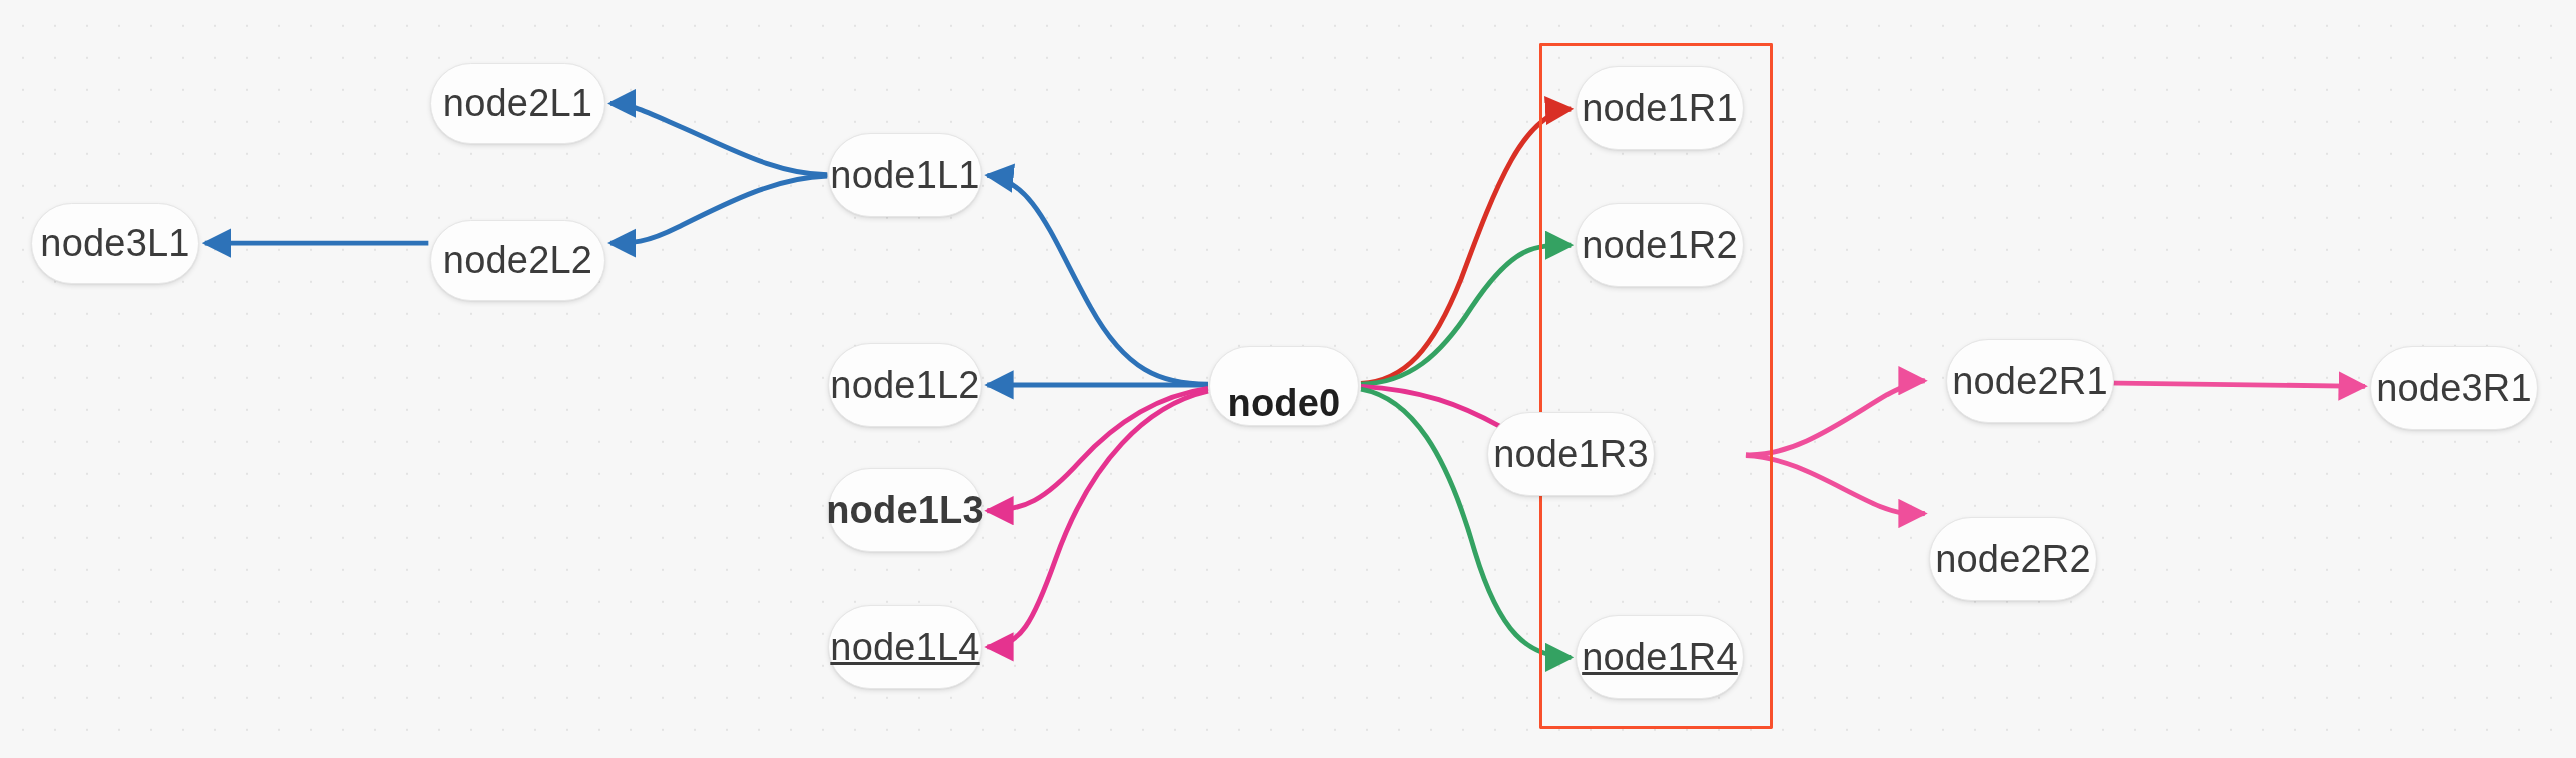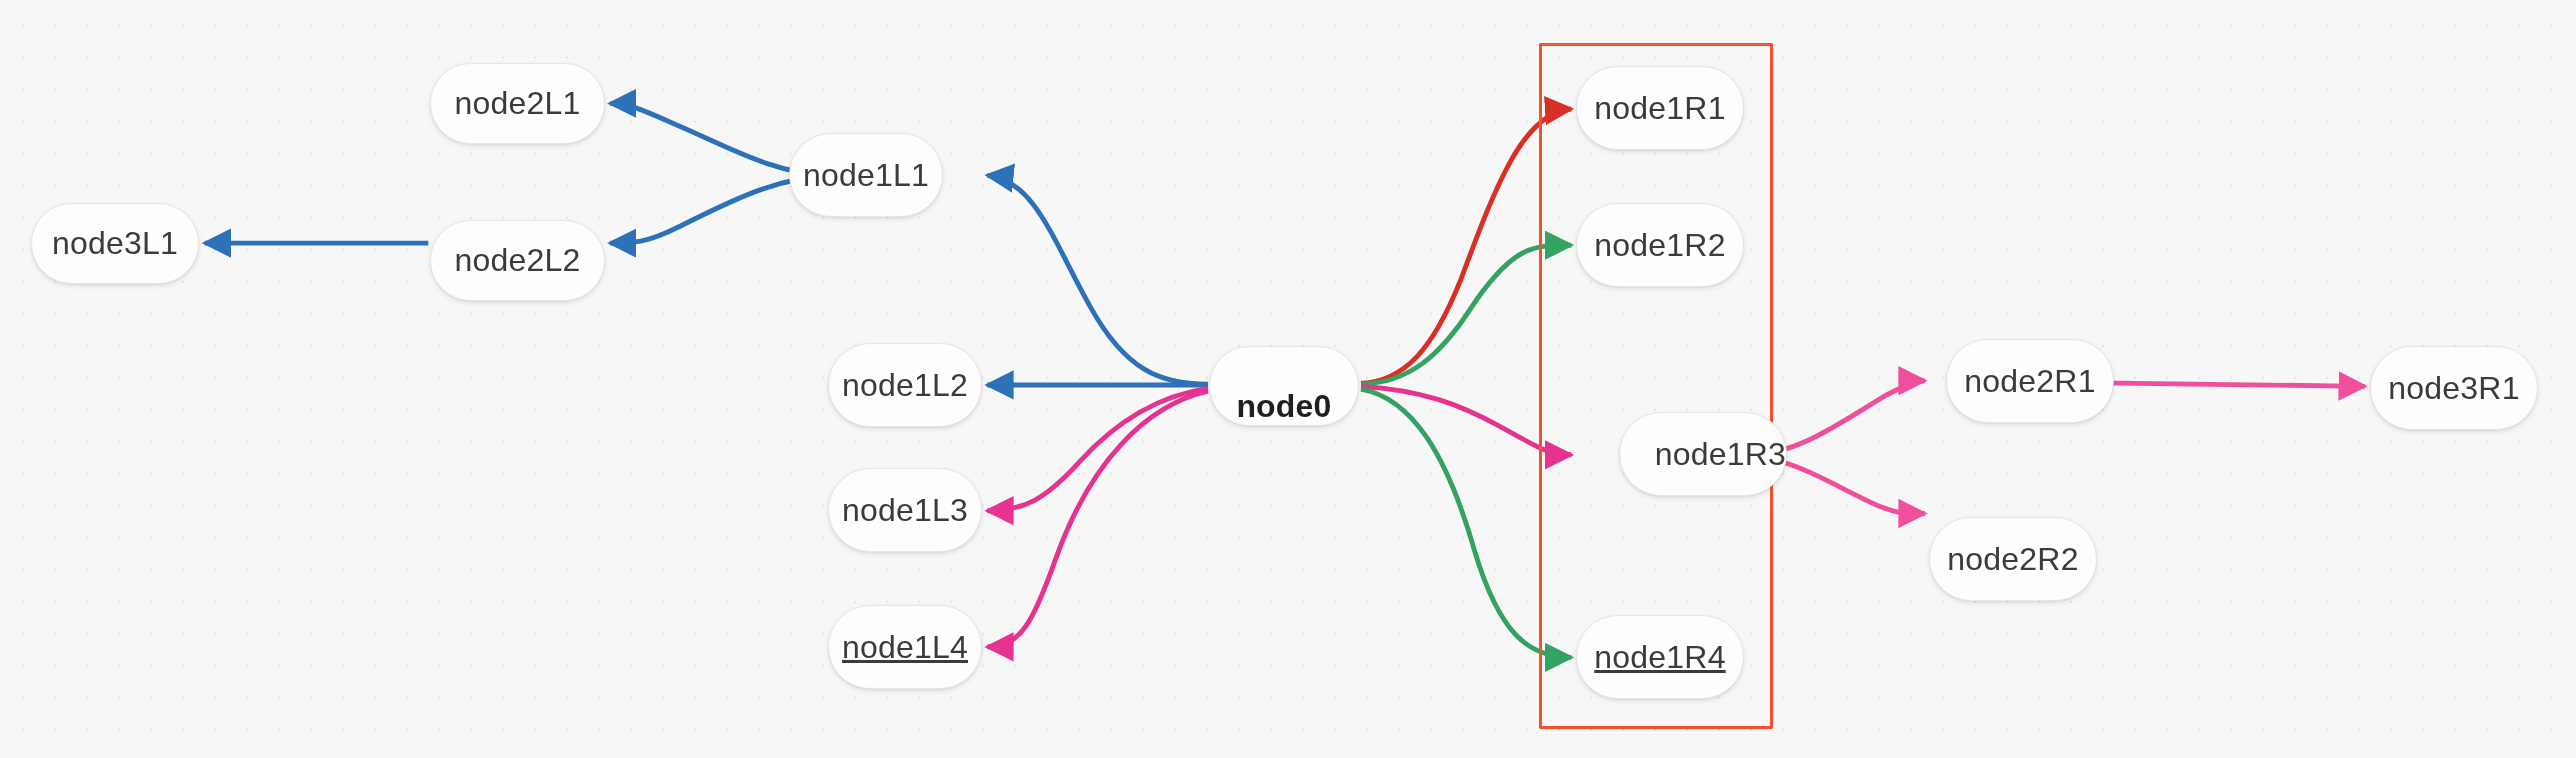--- a/index.html
+++ b/index.html
@@ -29,21 +29,21 @@
   .node {
     position: absolute;
     box-sizing: border-box;
     background: #fdfdfd;
     border: 1.4px solid #e6e6e6;
     border-radius: 43px;
     display: flex;
     align-items: center;
     justify-content: center;
     color: #3b3b3b;
-    font-size: 32px;
+    font-size: 38px;
     letter-spacing: 0.2px;
     box-shadow: 0 2.1px 4.9px rgba(0,0,0,0.10), 0 0.7px 1.4px rgba(0,0,0,0.06);
     z-index: 4;
   }
   .node.root {
     font-weight: bold;
     color: #1f1f1f;
     border-radius: 41px;
   }
   .selection-box {
@@ -109,42 +109,42 @@
   <div id="node-layer">
       <div class="node" style="left: 31px; top: 203px; width: 168px; height: 81px;">
         <span>node3L1</span>
       </div>
       <div class="node" style="left: 430px; top: 63px; width: 175px; height: 81px;">
         <span>node2L1</span>
       </div>
       <div class="node" style="left: 430px; top: 203px; width: 175px; height: 81px; margin-top: 17px;">
         <span>node2L2</span>
       </div>
-      <div class="node" style="left: 789px; top: 133px; width: 154px; height: 84px; justify-content: center;">
+      <div class="node" style="left: 828px; top: 133px; width: 154px; height: 84px; justify-content: center;">
         <span>node1L1</span>
       </div>
       <div class="node" style="left: 828px; top: 343px; width: 154px; height: 84px;">
         <span>node1L2</span>
       </div>
-      <div class="node" style="left: 828px; top: 468px; width: 154px; height: 84px;">
+      <div class="node" style="left: 828px; top: 468px; width: 154px; height: 84px; font-weight: bold;">
         <span>node1L3</span>
       </div>
       <div class="node" style="left: 828px; top: 605px; width: 154px; height: 84px; text-decoration: underline;">
         <span>node1L4</span>
       </div>
       <div class="node root" style="left: 1209px; top: 346px; width: 150px; height: 80px; align-items: flex-end;">
         <span>node0</span>
       </div>
       <div class="node" style="left: 1576px; top: 66px; width: 168px; height: 84px;">
         <span>node1R1</span>
       </div>
       <div class="node" style="left: 1576px; top: 203px; width: 168px; height: 84px;">
         <span>node1R2</span>
       </div>
-      <div class="node" style="left: 1619px; top: 412px; width: 168px; height: 84px; justify-content: flex-end;">
+      <div class="node" style="left: 1487px; top: 412px; width: 168px; height: 84px;">
         <span>node1R3</span>
       </div>
       <div class="node" style="left: 1576px; top: 615px; width: 168px; height: 84px; text-decoration: underline;">
         <span>node1R4</span>
       </div>
       <div class="node" style="left: 1946px; top: 339px; width: 168px; height: 84px; text-align: center;">
         <span>node2R1</span>
       </div>
       <div class="node" style="left: 1929px; top: 472px; width: 168px; height: 84px; margin-top: 45px;">
         <span>node2R2</span>

